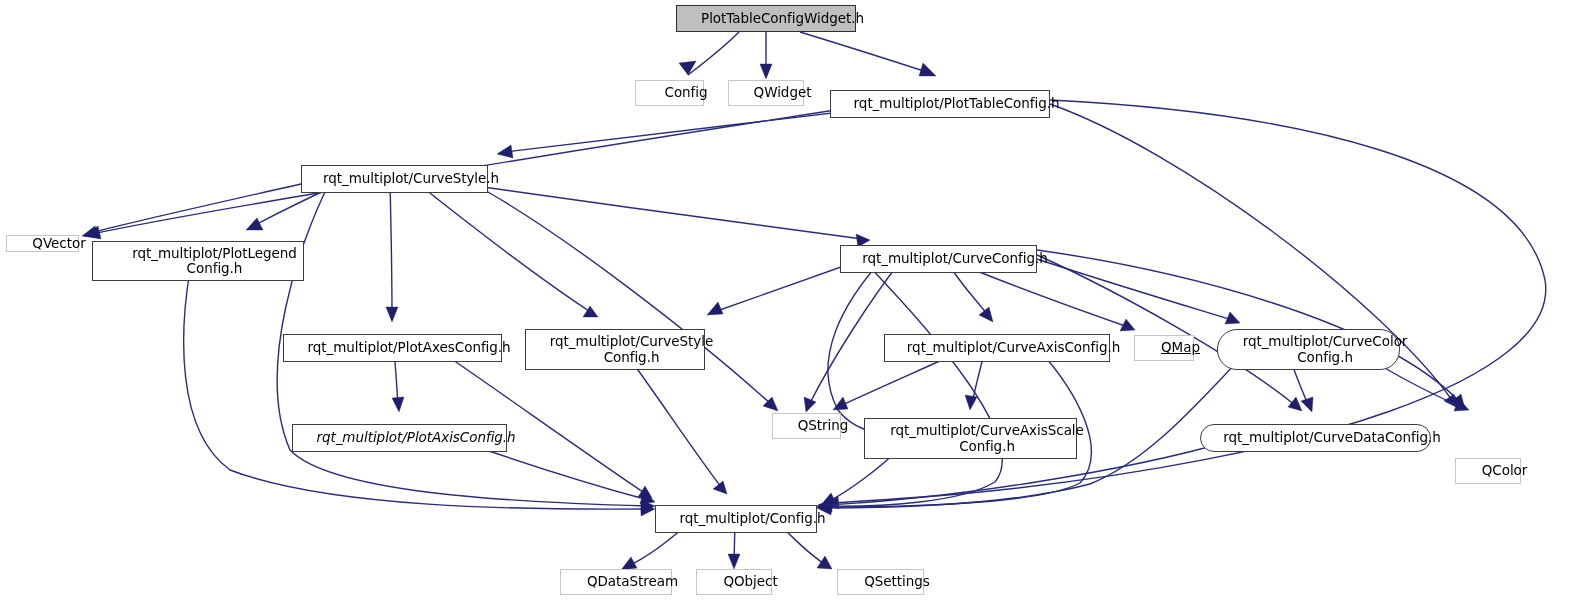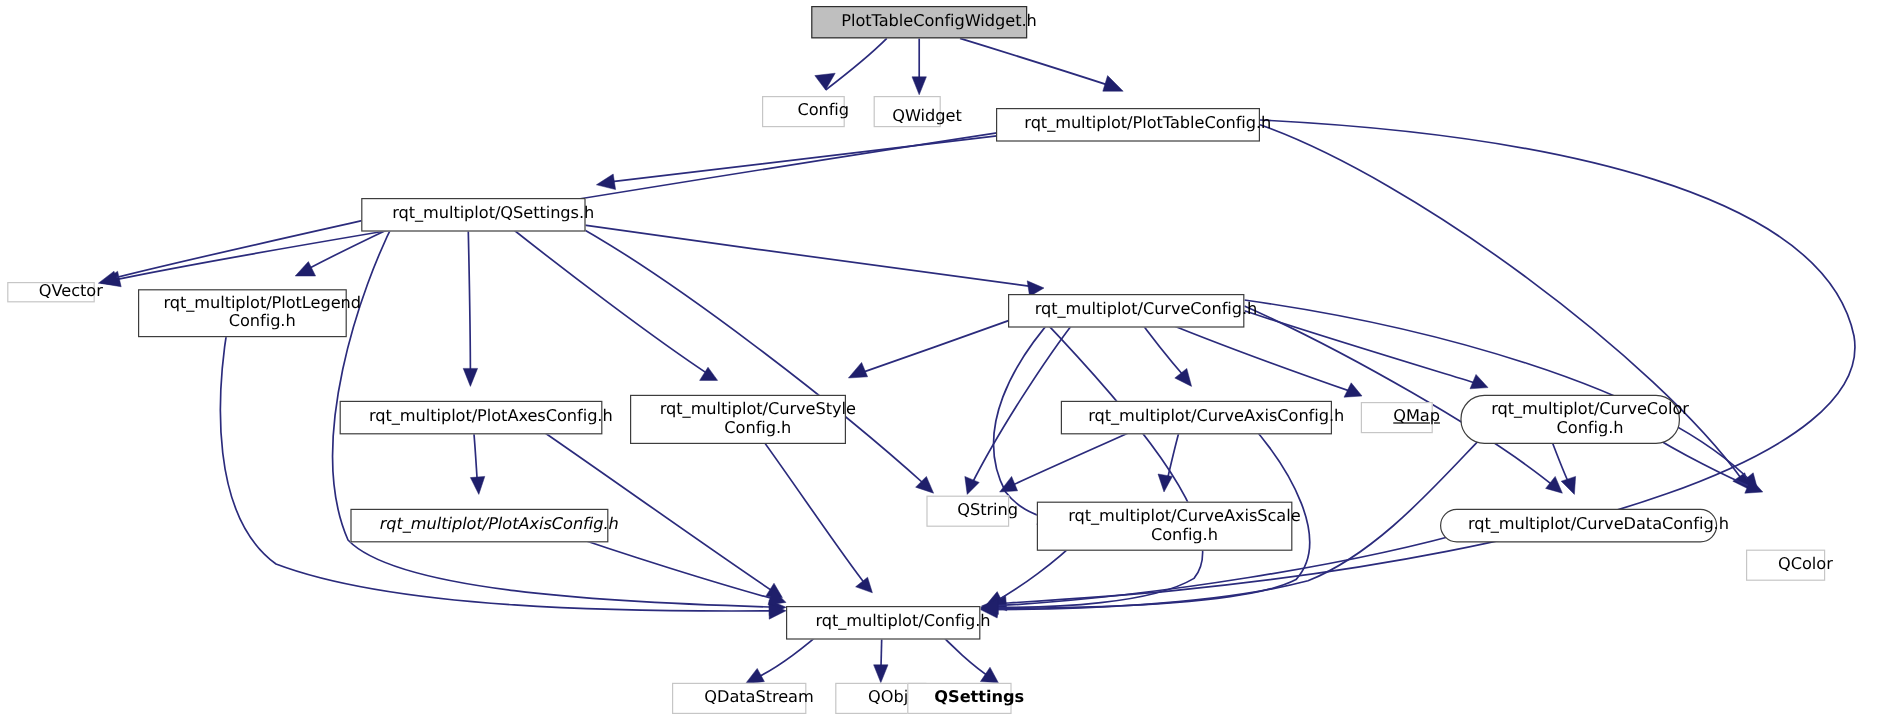--- a/index.html
+++ b/index.html
@@ -217,38 +217,38 @@
         <polygon class="arrow-head" points="734,569 728,554 740,554"></polygon>
       </g>
       <g>
         <path class="edge-path" d="M 778,522 C 792,538 812,556 826,565" stroke="#2b2b7c"></path>
         <polygon class="arrow-head" points="832,569 817,568 825,556"></polygon>
       </g>
     </svg>
   <div id="node-layer">
       <div class="node root" style="left: 676px; top: 5px; width: 180px; height: 27px;"><span>PlotTableConfigWidget.h</span></div>
       <div class="node external" style="left: 635px; top: 80px; width: 69px; height: 26px;"><span>Config</span></div>
-      <div class="node external" style="left: 728px; top: 80px; width: 56px; height: 26px; align-items: flex-end;"><span>QWidget</span></div>
+      <div class="node external" style="left: 728px; top: 80px; width: 76px; height: 26px;"><span>QWidget</span></div>
       <div class="node project" style="left: 830px; top: 79px; width: 220px; height: 28px;"><span>rqt_multiplot/PlotTableConfig.h</span></div>
-      <div class="node project" style="left: 301px; top: 154px; width: 187px; height: 28px;"><span>rqt_multiplot/QSettings.h</span></div>
+      <div class="node project" style="left: 301px; top: 154px; width: 187px; height: 28px;"><span>rqt_multiplot/CurveStyle.h</span></div>
       <div class="node external" style="left: 6px; top: 235px; width: 73px; height: 17px;"><span>QVector</span></div>
-      <div class="node project" style="left: 115px; top: 230px; width: 174px; height: 40px;"><span>rqt_multiplot/PlotLegend
+      <div class="node project" style="left: 92px; top: 230px; width: 212px; height: 40px;"><span>rqt_multiplot/PlotLegend
 Config.h</span></div>
       <div class="node project" style="left: 840px; top: 234px; width: 197px; height: 28px;"><span>rqt_multiplot/CurveConfig.h</span></div>
       <div class="node project" style="left: 283px; top: 323px; width: 219px; height: 28px;"><span>rqt_multiplot/PlotAxesConfig.h</span></div>
       <div class="node project" style="left: 525px; top: 318px; width: 180px; height: 41px;"><span>rqt_multiplot/CurveStyle
 Config.h</span></div>
       <div class="node project" style="left: 884px; top: 323px; width: 226px; height: 28px;"><span>rqt_multiplot/CurveAxisConfig.h</span></div>
       <div class="node external" style="left: 1134px; top: 335px; width: 60px; height: 26px; text-decoration: underline;"><span>QMap</span></div>
       <div class="node project" style="left: 1217px; top: 318px; width: 183px; height: 41px; border-radius: 20px;"><span>rqt_multiplot/CurveColor
 Config.h</span></div>
       <div class="node project" style="left: 292px; top: 413px; width: 215px; height: 28px; font-style: italic;"><span>rqt_multiplot/PlotAxisConfig.h</span></div>
       <div class="node external" style="left: 772px; top: 413px; width: 69px; height: 26px;"><span>QString</span></div>
       <div class="node project" style="left: 864px; top: 407px; width: 213px; height: 41px;"><span>rqt_multiplot/CurveAxisScale
 Config.h</span></div>
       <div class="node project" style="left: 1200px; top: 413px; width: 231px; height: 28px; border-radius: 14px;"><span>rqt_multiplot/CurveDataConfig.h</span></div>
       <div class="node external" style="left: 1455px; top: 413px; width: 66px; height: 26px; margin-top: 45px;"><span>QColor</span></div>
       <div class="node project" style="left: 655px; top: 494px; width: 162px; height: 28px;"><span>rqt_multiplot/Config.h</span></div>
       <div class="node external" style="left: 560px; top: 569px; width: 112px; height: 26px;"><span>QDataStream</span></div>
       <div class="node external" style="left: 696px; top: 569px; width: 76px; height: 26px;"><span>QObject</span></div>
-      <div class="node external" style="left: 756px; top: 569px; width: 87px; height: 26px; font-weight: bold;"><span>QSettings</span></div>
+      <div class="node external" style="left: 837px; top: 569px; width: 87px; height: 26px;"><span>QSettings</span></div>
     </div>
 </div>
 
 </body></html>

